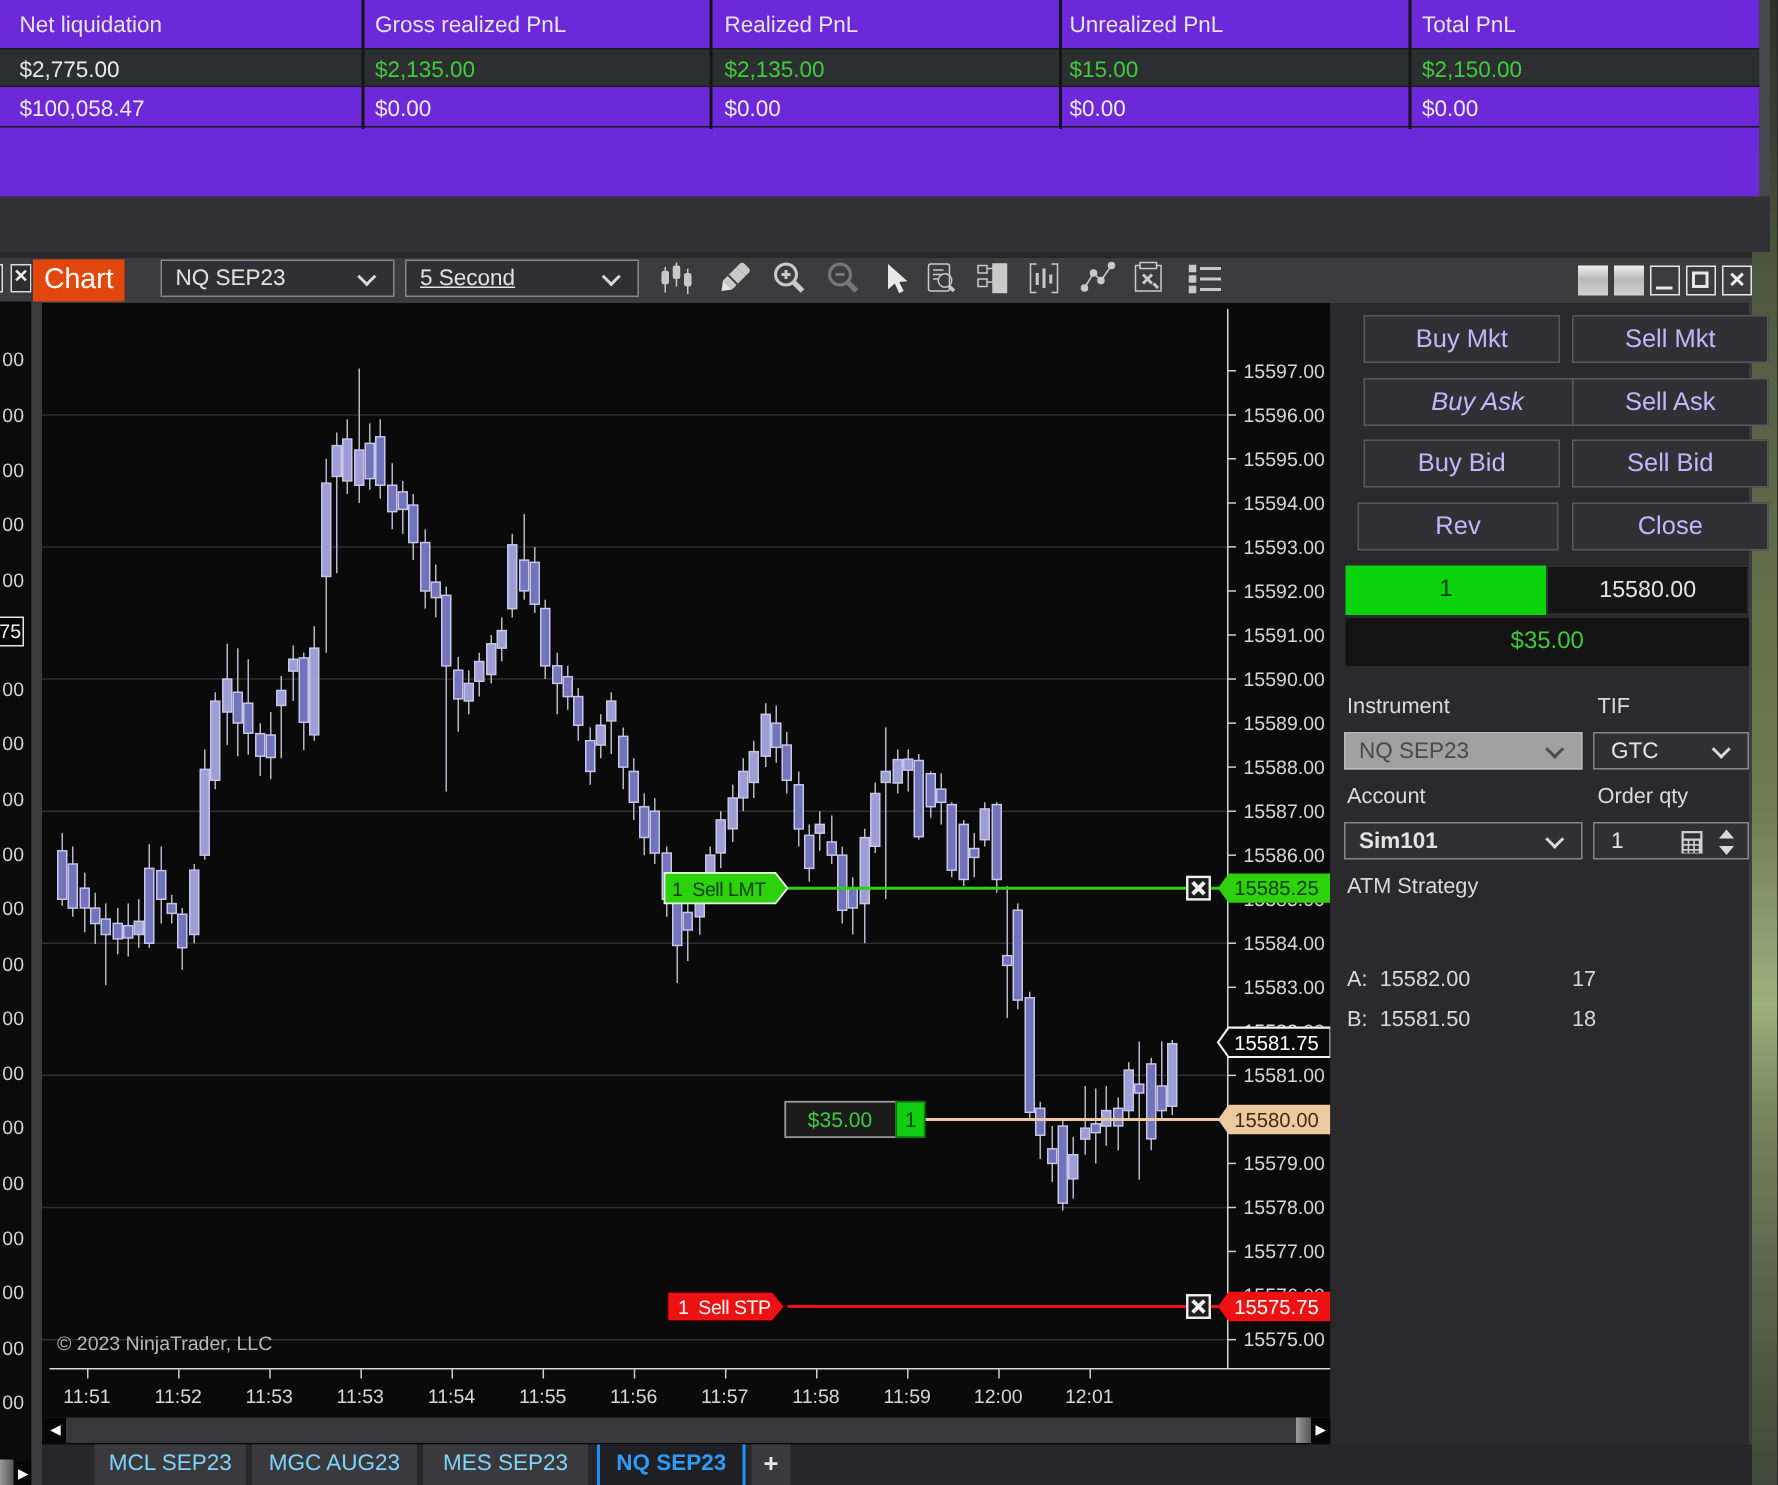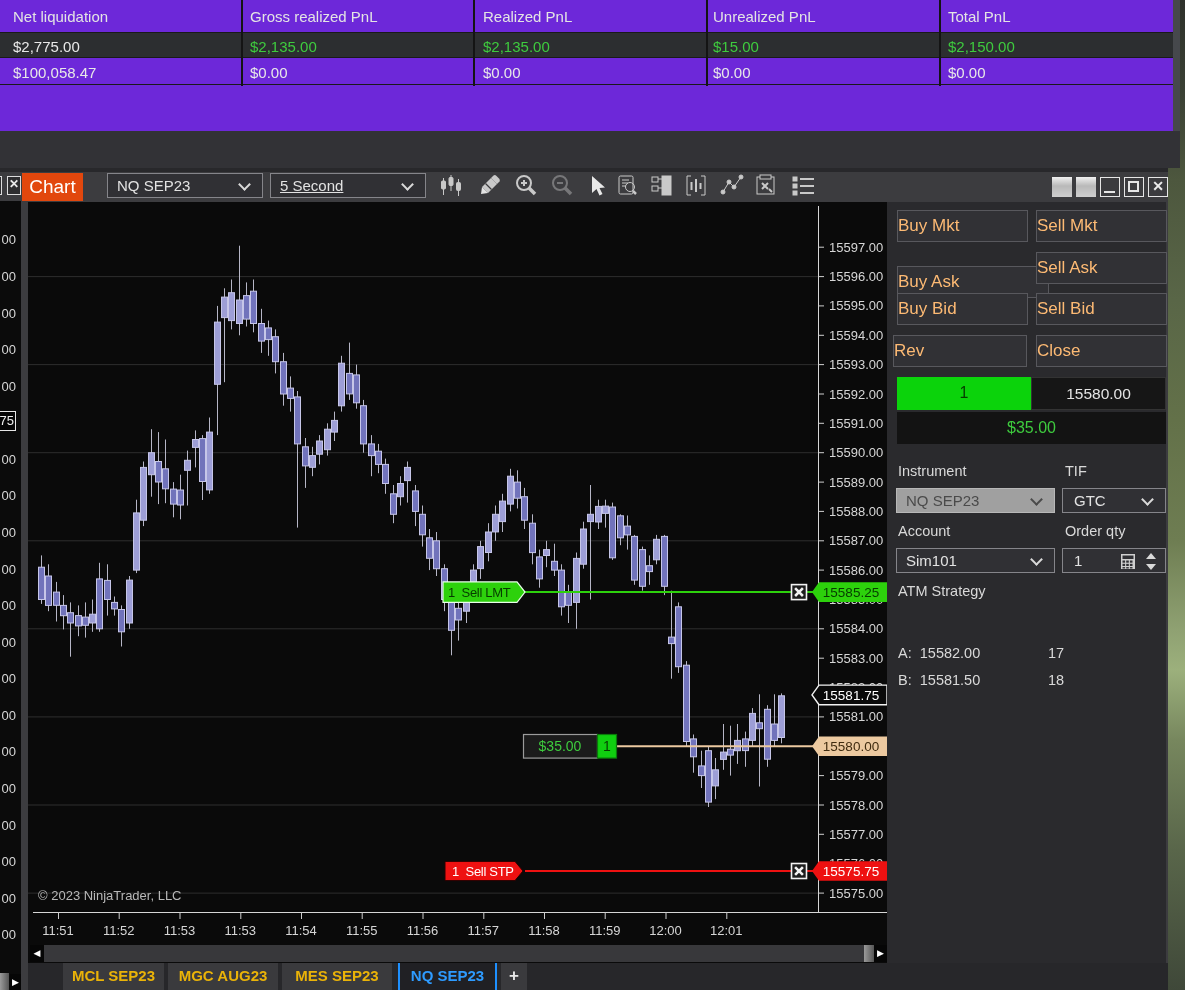--- a/index.html
+++ b/index.html
@@ -4,29 +4,29 @@
 body{width:1185px;height:990px;position:relative;overflow:hidden;background:#333337;}
 .abs{position:absolute;}
 .axt{font:13px "Liberation Sans",sans-serif;fill:#d6d6d6;}
 .lbl{font:14px "Liberation Sans",sans-serif;}
 .flg{font:13px "Liberation Sans",sans-serif;letter-spacing:-0.3px;}
 .axb{font:13.5px "Liberation Sans",sans-serif;}
 .hdr{color:#e4e4e4;font-size:15px;}
 .grn{color:#3ecb3e;}
 .wht{color:#e8e8e8;}
 .cell{position:absolute;font-size:15px;}
-.btn{position:absolute;background:#313135;border:1px solid #58585d;color:#fdba74;
- font-size:17px;text-align:left;}
+.btn{position:absolute;background:#313135;border:1px solid #58585d;color:#c4b5fd;
+ font-size:17px;text-align:center;margin-left:12px;}
 .fl{position:absolute;color:#d9d9d9;font-size:14.5px;}
 .dd{position:absolute;background:#303034;border:1px solid #85858a;color:#e2e2e2;
  font-size:15px;}
 .chev{position:absolute;width:9px;height:9px;border-right:2px solid #d9d9d9;
  border-bottom:2px solid #d9d9d9;transform:rotate(45deg);}
-.tab{position:absolute;top:0;height:27px;background:#3a3a3d;color:#eab308;
- font-size:15px;text-align:center;line-height:26px;font-weight:bold;}
+.tab{position:absolute;top:0;height:27px;background:#3a3a3d;color:#7dd3fc;
+ font-size:15px;text-align:center;line-height:26px;}
 </style></head><body>
 <div class="abs" style="left:1166px;top:0;width:19px;height:990px;
 background:linear-gradient(180deg,#2e312b 0,#3a4034 90px,#4d573e 180px,#596647 300px,
 #637149 420px,#6e7d52 540px,#8fa172 630px,#9cb07c 670px,#77875e 740px,#59664a 850px,#3f4839 990px);"></div>
 <div class="abs" style="left:0;top:0;width:1173px;height:131px;background:#6d28d9;">
  <div class="abs" style="left:0;top:32px;width:1173px;height:26px;background:#2c2e30;border-top:1px solid #1a1a1a;border-bottom:1px solid #1a1a1a;"></div>
  <div class="abs" style="left:0;top:84px;width:1173px;height:1px;background:#1a1a1a;"></div>
  <div class="abs" style="left:241px;top:0;width:2px;height:86px;background:#141414;"></div>
     <div class="abs" style="left:473px;top:0;width:2px;height:86px;background:#141414;"></div>
     <div class="abs" style="left:706px;top:0;width:2px;height:86px;background:#141414;"></div>
@@ -487,36 +487,36 @@
       <text x="823" y="497.7" class="axb" fill="#ffffff" text-anchor="middle">15581.75</text>
       <path d="M784 544.3 L791 534.5 L859 534.5 L859 554.1 L791 554.1 Z" fill="#ecc9a0" stroke="none" stroke-width="1.4"></path>
       <text x="823" y="549.1" class="axb" fill="#402c10" text-anchor="middle">15580.00</text>
       <path d="M784 669.0 L791 659.2 L859 659.2 L859 678.8 L791 678.8 Z" fill="#ee1111" stroke="none" stroke-width="1.4"></path>
       <text x="823" y="673.8" class="axb" fill="#ffffff" text-anchor="middle">15575.75</text>
 <text x="10" y="698" style="font:13px &quot;Liberation Sans&quot;,sans-serif;fill:#b8b8b8;">© 2023 NinjaTrader, LLC</text>
 </svg></div>
 <div class="abs" style="left:887px;top:202px;width:279px;height:788px;background:#2a2a2d;">
 <div class="btn" style="left:10px;top:8px;width:131px;height:32px;line-height:30px;">Buy Mkt</div>
 <div class="btn" style="left:149px;top:8px;width:131px;height:32px;line-height:30px;">Sell Mkt</div>
-<div class="btn" style="left:10px;top:64px;width:152px;height:32px;line-height:30px;">Buy Ask</div>
+<div class="btn" style="left:10px;top:50px;width:152px;height:32px;line-height:30px;font-style:italic;">Buy Ask</div>
 <div class="btn" style="left:149px;top:50px;width:131px;height:32px;line-height:30px;">Sell Ask</div>
 <div class="btn" style="left:10px;top:91px;width:131px;height:32px;line-height:30px;">Buy Bid</div>
 <div class="btn" style="left:149px;top:91px;width:131px;height:32px;line-height:30px;">Sell Bid</div>
 <div class="btn" style="left:6px;top:133px;width:134px;height:32px;line-height:30px;">Rev</div>
 <div class="btn" style="left:149px;top:133px;width:131px;height:32px;line-height:30px;">Close</div>
 <div class="abs" style="left:10px;top:175px;width:134px;height:33px;background:#0bd30b;color:#063c00;font-size:16px;text-align:center;line-height:32px;">1</div>
 <div class="abs" style="left:144px;top:175px;width:135px;height:33px;background:#161616;color:#e4e4e4;font-size:15.5px;text-align:center;line-height:32px;border:1px solid #333;">15580.00</div>
 <div class="abs" style="left:10px;top:210px;width:269px;height:32px;background:#131313;color:#3ecb3e;font-size:16px;text-align:center;line-height:31px;">$35.00</div>
 <div class="fl" style="left:11px;top:261px;">Instrument</div>
 <div class="fl" style="left:178px;top:261px;">TIF</div>
 <div class="abs" style="left:9px;top:286px;width:159px;height:25px;background:#a0a0a0;border:1px solid #b8b8b8;color:#4a4a4a;font-size:15px;line-height:23px;"><span style="margin-left:9px;">NQ SEP23</span><div class="chev" style="right:13px;top:6px;border-color:#4a4a4a;"></div></div>
 <div class="dd" style="left:175px;top:286px;width:104px;height:25px;line-height:23px;"><span style="margin-left:11px;">GTC</span><div class="chev" style="right:13px;top:6px;"></div></div>
 <div class="fl" style="left:11px;top:321px;">Account</div>
 <div class="fl" style="left:178px;top:321px;">Order qty</div>
-<div class="dd" style="left:9px;top:346px;width:159px;height:25px;line-height:23px;"><span style="margin-left:9px;">Sim101</span><div class="chev" style="right:13px;top:6px;"></div></div>
+<div class="dd" style="left:9px;top:346px;width:159px;height:25px;line-height:23px;font-weight:bold;"><span style="margin-left:9px;">Sim101</span><div class="chev" style="right:13px;top:6px;"></div></div>
 <div class="dd" style="left:175px;top:346px;width:104px;height:25px;line-height:23px;"><span style="margin-left:11px;">1</span>
 <svg class="abs" style="right:28px;top:4px;" width="17" height="17">
         <rect x="1" y="1" width="14" height="15" fill="#cfcfcf"></rect>
         <rect x="2.5" y="2.5" width="11" height="3.5" fill="#303034"></rect>
         <g fill="#303034">
           <rect x="2.5" y="7.5" width="2.6" height="2.2"></rect>
           <rect x="6.2" y="7.5" width="2.6" height="2.2"></rect>
           <rect x="9.9" y="7.5" width="2.6" height="2.2"></rect>
           <rect x="2.5" y="10.8" width="2.6" height="2.2"></rect>
           <rect x="6.2" y="10.8" width="2.6" height="2.2"></rect>

